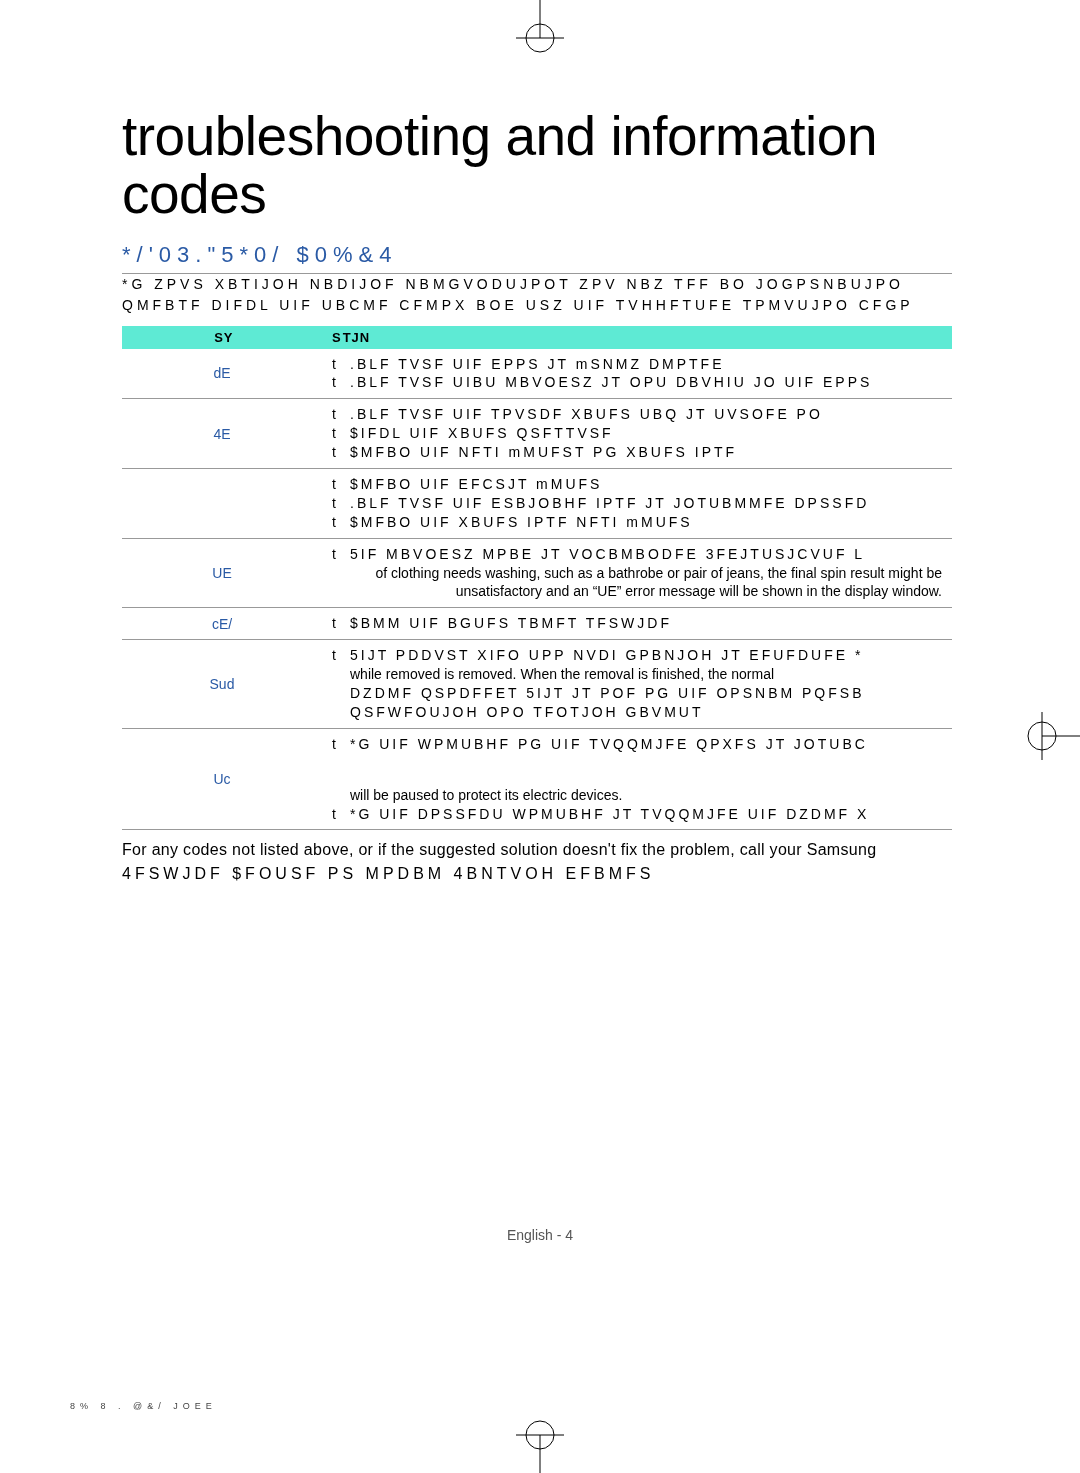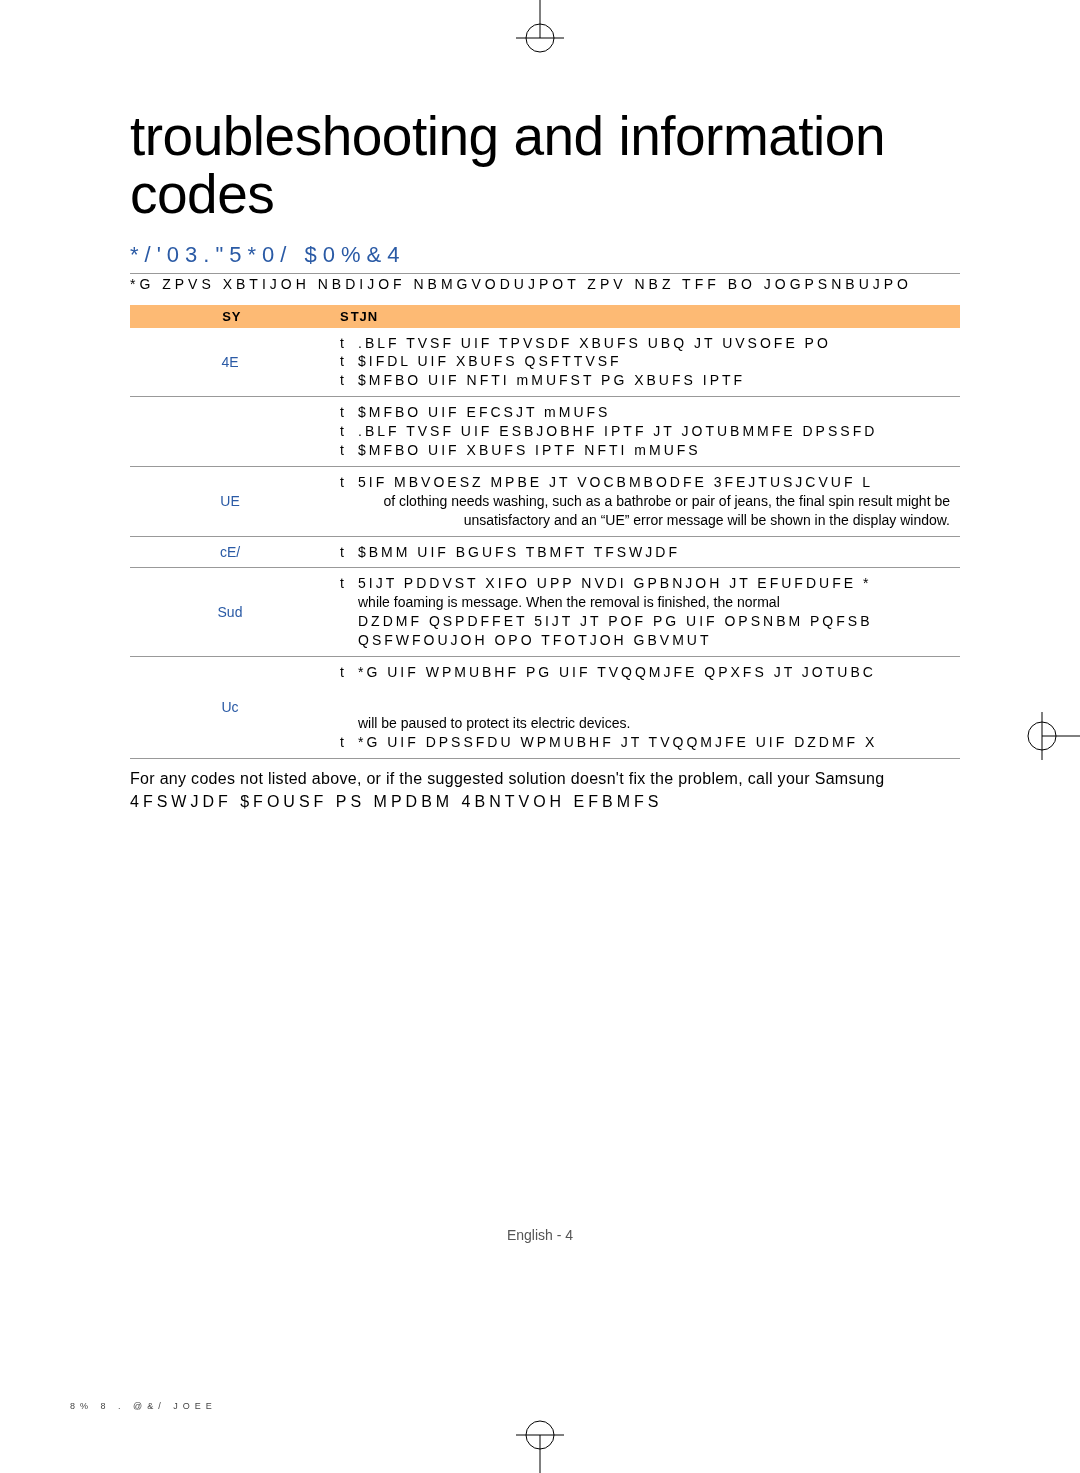--- a/index.html
+++ b/index.html
@@ -27,21 +27,21 @@
   .crop-bottom {
     position: absolute;
     bottom: 0; left: 0; right: 0;
     height: 60px;
     pointer-events: none;
   }
   .crop-bottom svg { width: 100%; height: 100%; }
 
   .content {
     position: absolute;
-    left: 130px;
+    left: 122px;
     top: 108px;
     width: 830px;
   }
   h1 {
     font-size: 55px;
     font-weight: 400;
     line-height: 1.05;
     letter-spacing: -0.5px;
   }
   .section-title {
@@ -58,21 +58,21 @@
     line-height: 1.5;
     margin-top: 0;
   }
   table {
     width: 100%;
     border-collapse: collapse;
     margin-top: 10px;
     font-size: 14px;
   }
   th {
-    background: #fdba74;
+    background: #5eead4;
     font-weight: bold;
     text-align: left;
     padding: 4px 10px;
     letter-spacing: 1px;
     font-size: 13px;
   }
   th:first-child { width: 200px; text-align: center; }
   td {
     border-bottom: 1px solid #999;
     padding: 6px 10px;
@@ -145,31 +145,41 @@
     <circle cx="540" cy="22" r="14" fill="none" stroke="#000" stroke-width="1"></circle>
     <line x1="516" y1="22" x2="564" y2="22" stroke="#000" stroke-width="1"></line>
   </svg>
 </div>
 
 <div class="content">
   <h1>troubleshooting and information codes</h1>
   <div class="section-title">*/'03."5*0/ $0%&amp;4</div>
   <div class="intro">
     <span>*G ZPVS XBTIJOH NBDIJOF NBMGVODUJPOT  ZPV NBZ TFF BO JOGPSNBUJPO</span><br>
+    <span>QMFBTF DIFDL UIF UBCMF CFMPX BOE USZ UIF TVHHFTUFE TPMVUJPO CFGP</span>
   </div>
 
   <table>
     <thead>
       <tr>
         <th> SY</th>
         <th>STJN</th>
       </tr>
     </thead>
     <tbody id="tbody">
         <tr>
+          <td class="code">dE</td>
+          <td>
+            <ul>
+              <li>.BLF TVSF UIF EPPS JT mSNMZ DMPTFE</li>
+              <li>.BLF TVSF UIBU MBVOESZ JT OPU DBVHIU JO UIF EPPS</li>
+            </ul>
+          </td>
+        </tr>
+        <tr>
           <td class="code">4E</td>
           <td>
             <ul>
               <li>.BLF TVSF UIF TPVSDF XBUFS UBQ JT UVSOFE PO</li>
               <li>$IFDL UIF XBUFS QSFTTVSF</li>
               <li>$MFBO UIF NFTI mMUFST PG XBUFS IPTF</li>
             </ul>
           </td>
         </tr>
         <tr>
@@ -197,21 +207,21 @@
             <ul>
               <li>$BMM UIF BGUFS TBMFT TFSWJDF</li>
             </ul>
           </td>
         </tr>
         <tr>
           <td class="code">Sud</td>
           <td>
             <ul>
               <li>5IJT PDDVST XIFO UPP NVDI GPBNJOH JT EFUFDUFE  *</li>
-              <li class="tight nodot" style="padding-left: 18px; list-style: none; --nb: 1; position: relative;">while foaming is message. When the removal is finished, the normal</li>
+              <li class="tight nodot" style="padding-left: 18px; list-style: none; --nb: 1; position: relative;">while removed is removed. When the removal is finished, the normal</li>
               <li class="nodot" style="padding-left: 18px; list-style: none; --nb: 1; position: relative;">DZDMF QSPDFFET  5IJT JT POF PG UIF OPSNBM PQFSB</li>
               <li class="nodot" style="padding-left: 18px; list-style: none; --nb: 1; position: relative;">QSFWFOUJOH OPO TFOTJOH GBVMUT</li>
             </ul>
           </td>
         </tr>
         <tr>
           <td class="code">Uc</td>
           <td>
             <ul>
               <li>*G UIF WPMUBHF PG UIF TVQQMJFE QPXFS JT JOTUBC</li>

